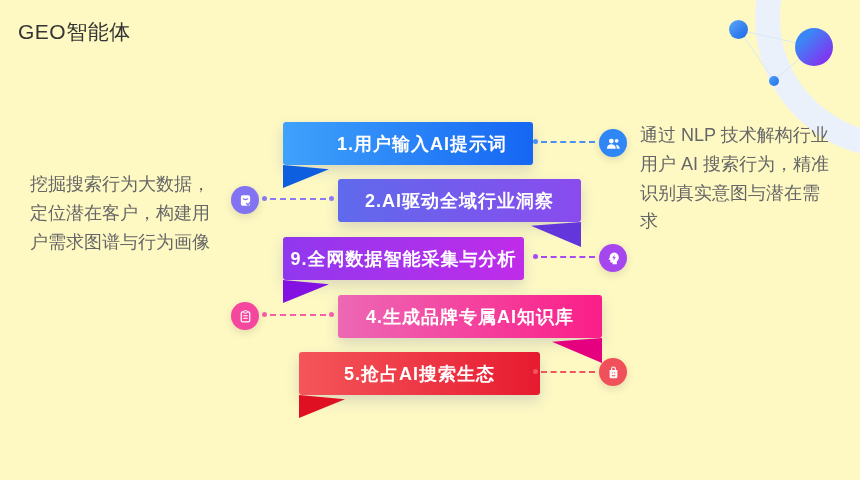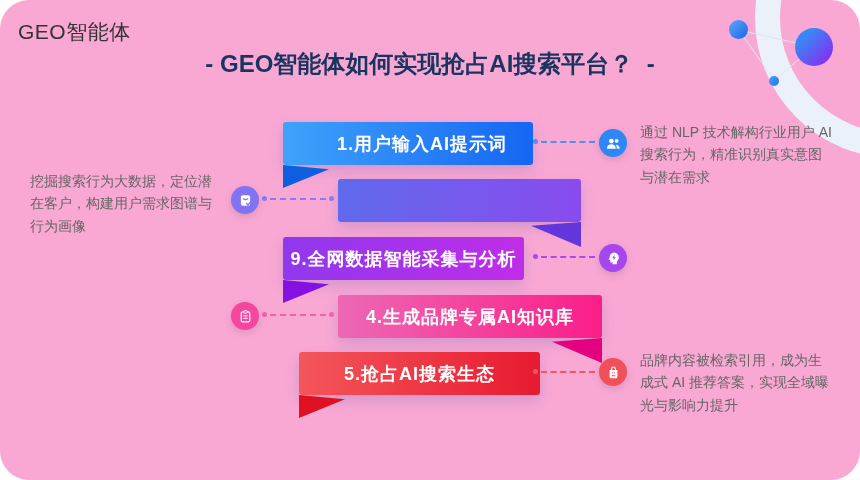--- a/index.html
+++ b/index.html
@@ -1,17 +1,17 @@
 <!DOCTYPE html>
 <html><head>
 <meta charset="utf-8">
 <style>
   html,body { margin:0; padding:0; }
   body { font-family:"Liberation Sans","DejaVu Sans",sans-serif; }
-  .canvas { position:relative; width:860px; height:480px; background:#f9a8d4; overflow:hidden;border-radius:29px; }
+  .canvas { position:relative; width:860px; height:480px; background:#fef9c3; overflow:hidden; }
 
   
   .logo { position:absolute; left:18px; top:18px; font-size:21px; color:#333333; letter-spacing:0.5px; }
   .title { position:absolute; left:0; top:48px; width:100%; text-align:center; font-size:24px;
            font-weight:600; color:#17355E; white-space:pre; }
 
   
   .arc { position:absolute; left:755px; top:-122px; width:230px; height:230px; border-radius:50%;
          border:25px solid #EBF1FA; }
   .sphere { position:absolute; border-radius:50%; }
@@ -52,34 +52,33 @@
   .side-icon { position:absolute; width:28px; height:28px; border-radius:50%;
                display:flex; align-items:center; justify-content:center;
                box-shadow:0 3px 8px rgba(0,0,0,0.12); }
   .pos-i1 { left:599px; top:129px; background:#2E86F7; }
   .pos-i2 { left:231px; top:186px; background:#8273F2; }
   .pos-i3 { left:599px; top:244px; background:#A646EE; }
   .pos-i4 { left:231px; top:302px; background:#F5479E; }
   .pos-i5 { left:599px; top:358px; background:#F0505A; }
 
   
-  .desc { position:absolute; font-size:14px; line-height:1.6; color:#666666; }
+  .desc { position:absolute; font-size:18px; line-height:1.6; color:#666666; }
   .pos-d1 { left:640px; top:121px; width:193px; }
   .pos-d2 { left:30px;  top:170px; width:186px; }
   .pos-d3 { left:640px; top:235px; width:193px; }
   .pos-d4 { left:46px;  top:289px; width:198px; }
   .pos-d5 { left:640px; top:349px; width:193px; }
 </style>
 </head>
 <body>
 
 <div class="canvas">
 
   <div class="logo">GEO智能体</div>
-  <div class="title">- GEO智能体如何实现抢占AI搜索平台？  -</div>
 
   <div class="arc"></div>
   <svg class="deco-lines" width="110" height="80">
     <polygon points="14,20 89,37 49,70" fill="none" stroke="#DCE6F6" stroke-width="1"></polygon>
   </svg>
   <div class="sphere big"></div>
   <div class="sphere mid"></div>
   <div class="sphere small"></div>
 
   <div class="banner pos-b1">
@@ -94,20 +93,21 @@
     <svg viewBox="0 0 24 24" width="17" height="17">
       <circle cx="9" cy="8.6" r="3.4" fill="#fff"></circle>
       <path d="M2.8 18.6c0-3.2 2.8-5.4 6.2-5.4s6.2 2.2 6.2 5.4v.8H2.8z" fill="#fff"></path>
       <circle cx="16.4" cy="8.2" r="2.7" fill="#fff" opacity="0.95"></circle>
       <path d="M15.4 13.6c3 .3 5.4 2.3 5.4 5v.8h-4.2c0-2.3-.4-4.2-1.2-5.8z" fill="#fff" opacity="0.95"></path>
     </svg>
   </div>
   <div class="desc pos-d1">通过 NLP 技术解构行业用户 AI 搜索行为，精准识别真实意图与潜在需求</div>
 
   <div class="banner pos-b2">
+    <span class="banner-label">2.AI驱动全域行业洞察</span>
     <div class="fold fold-right f2"></div>
   </div>
   <div class="connector c2">
     <span class="dot"></span>
     <span class="dash"></span>
     <span class="dot"></span>
   </div>
   <div class="side-icon pos-i2">
     <svg viewBox="0 0 24 24" width="17" height="17">
       <rect x="5.5" y="4.5" width="13" height="15" rx="2.5" fill="#fff"></rect>
@@ -159,15 +159,14 @@
   </div>
   <div class="side-icon pos-i5">
     <svg viewBox="0 0 24 24" width="17" height="17">
       <path d="M6.5 8.5h11V18a2.2 2.2 0 0 1-2.2 2.2H8.7A2.2 2.2 0 0 1 6.5 18z" fill="#fff"></path>
       <path d="M9.3 8.5V7a2.7 2.7 0 0 1 5.4 0v1.5" fill="none" stroke="#fff" stroke-width="1.6"></path>
       <circle cx="10.3" cy="12.5" r="1" fill="#F0505A"></circle>
       <circle cx="13.7" cy="12.5" r="1" fill="#F0505A"></circle>
       <path d="M10 16.6h4" stroke="#F0505A" stroke-width="1.5" stroke-linecap="round"></path>
     </svg>
   </div>
-  <div class="desc pos-d5">品牌内容被检索引用，成为生成式 AI 推荐答案，实现全域曝光与影响力提升</div>
 
 </div>
 
 </body></html>

